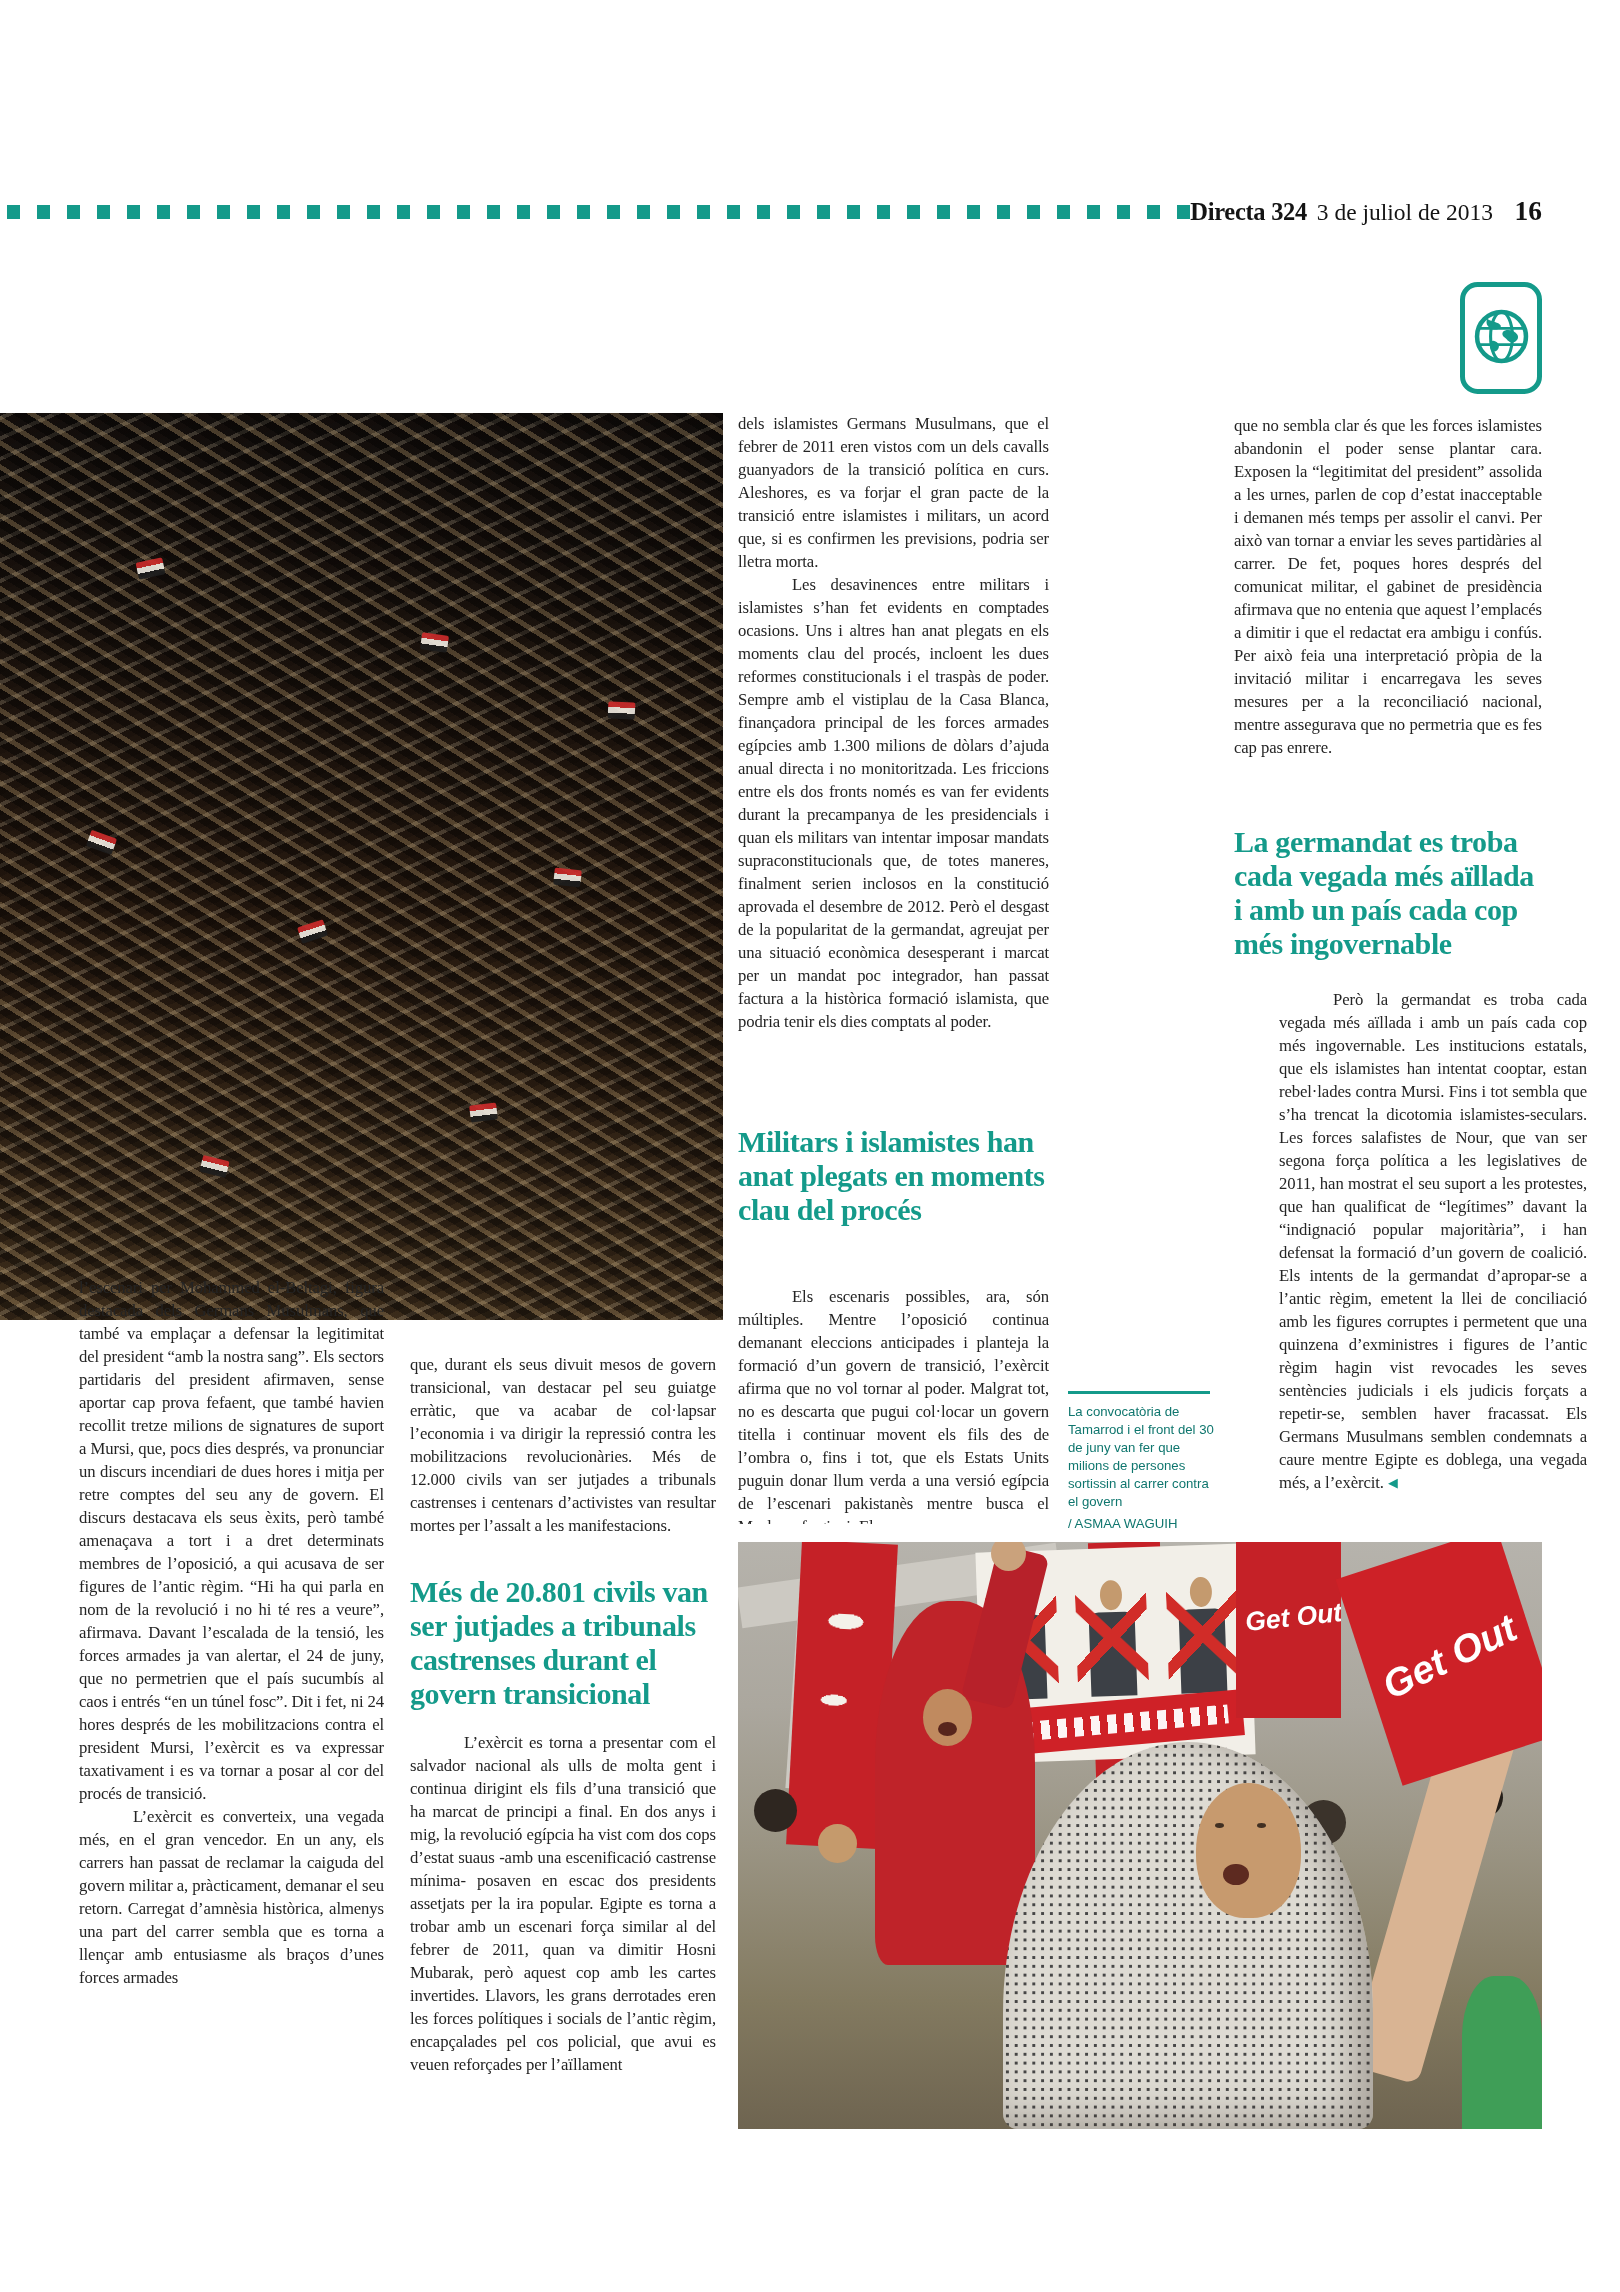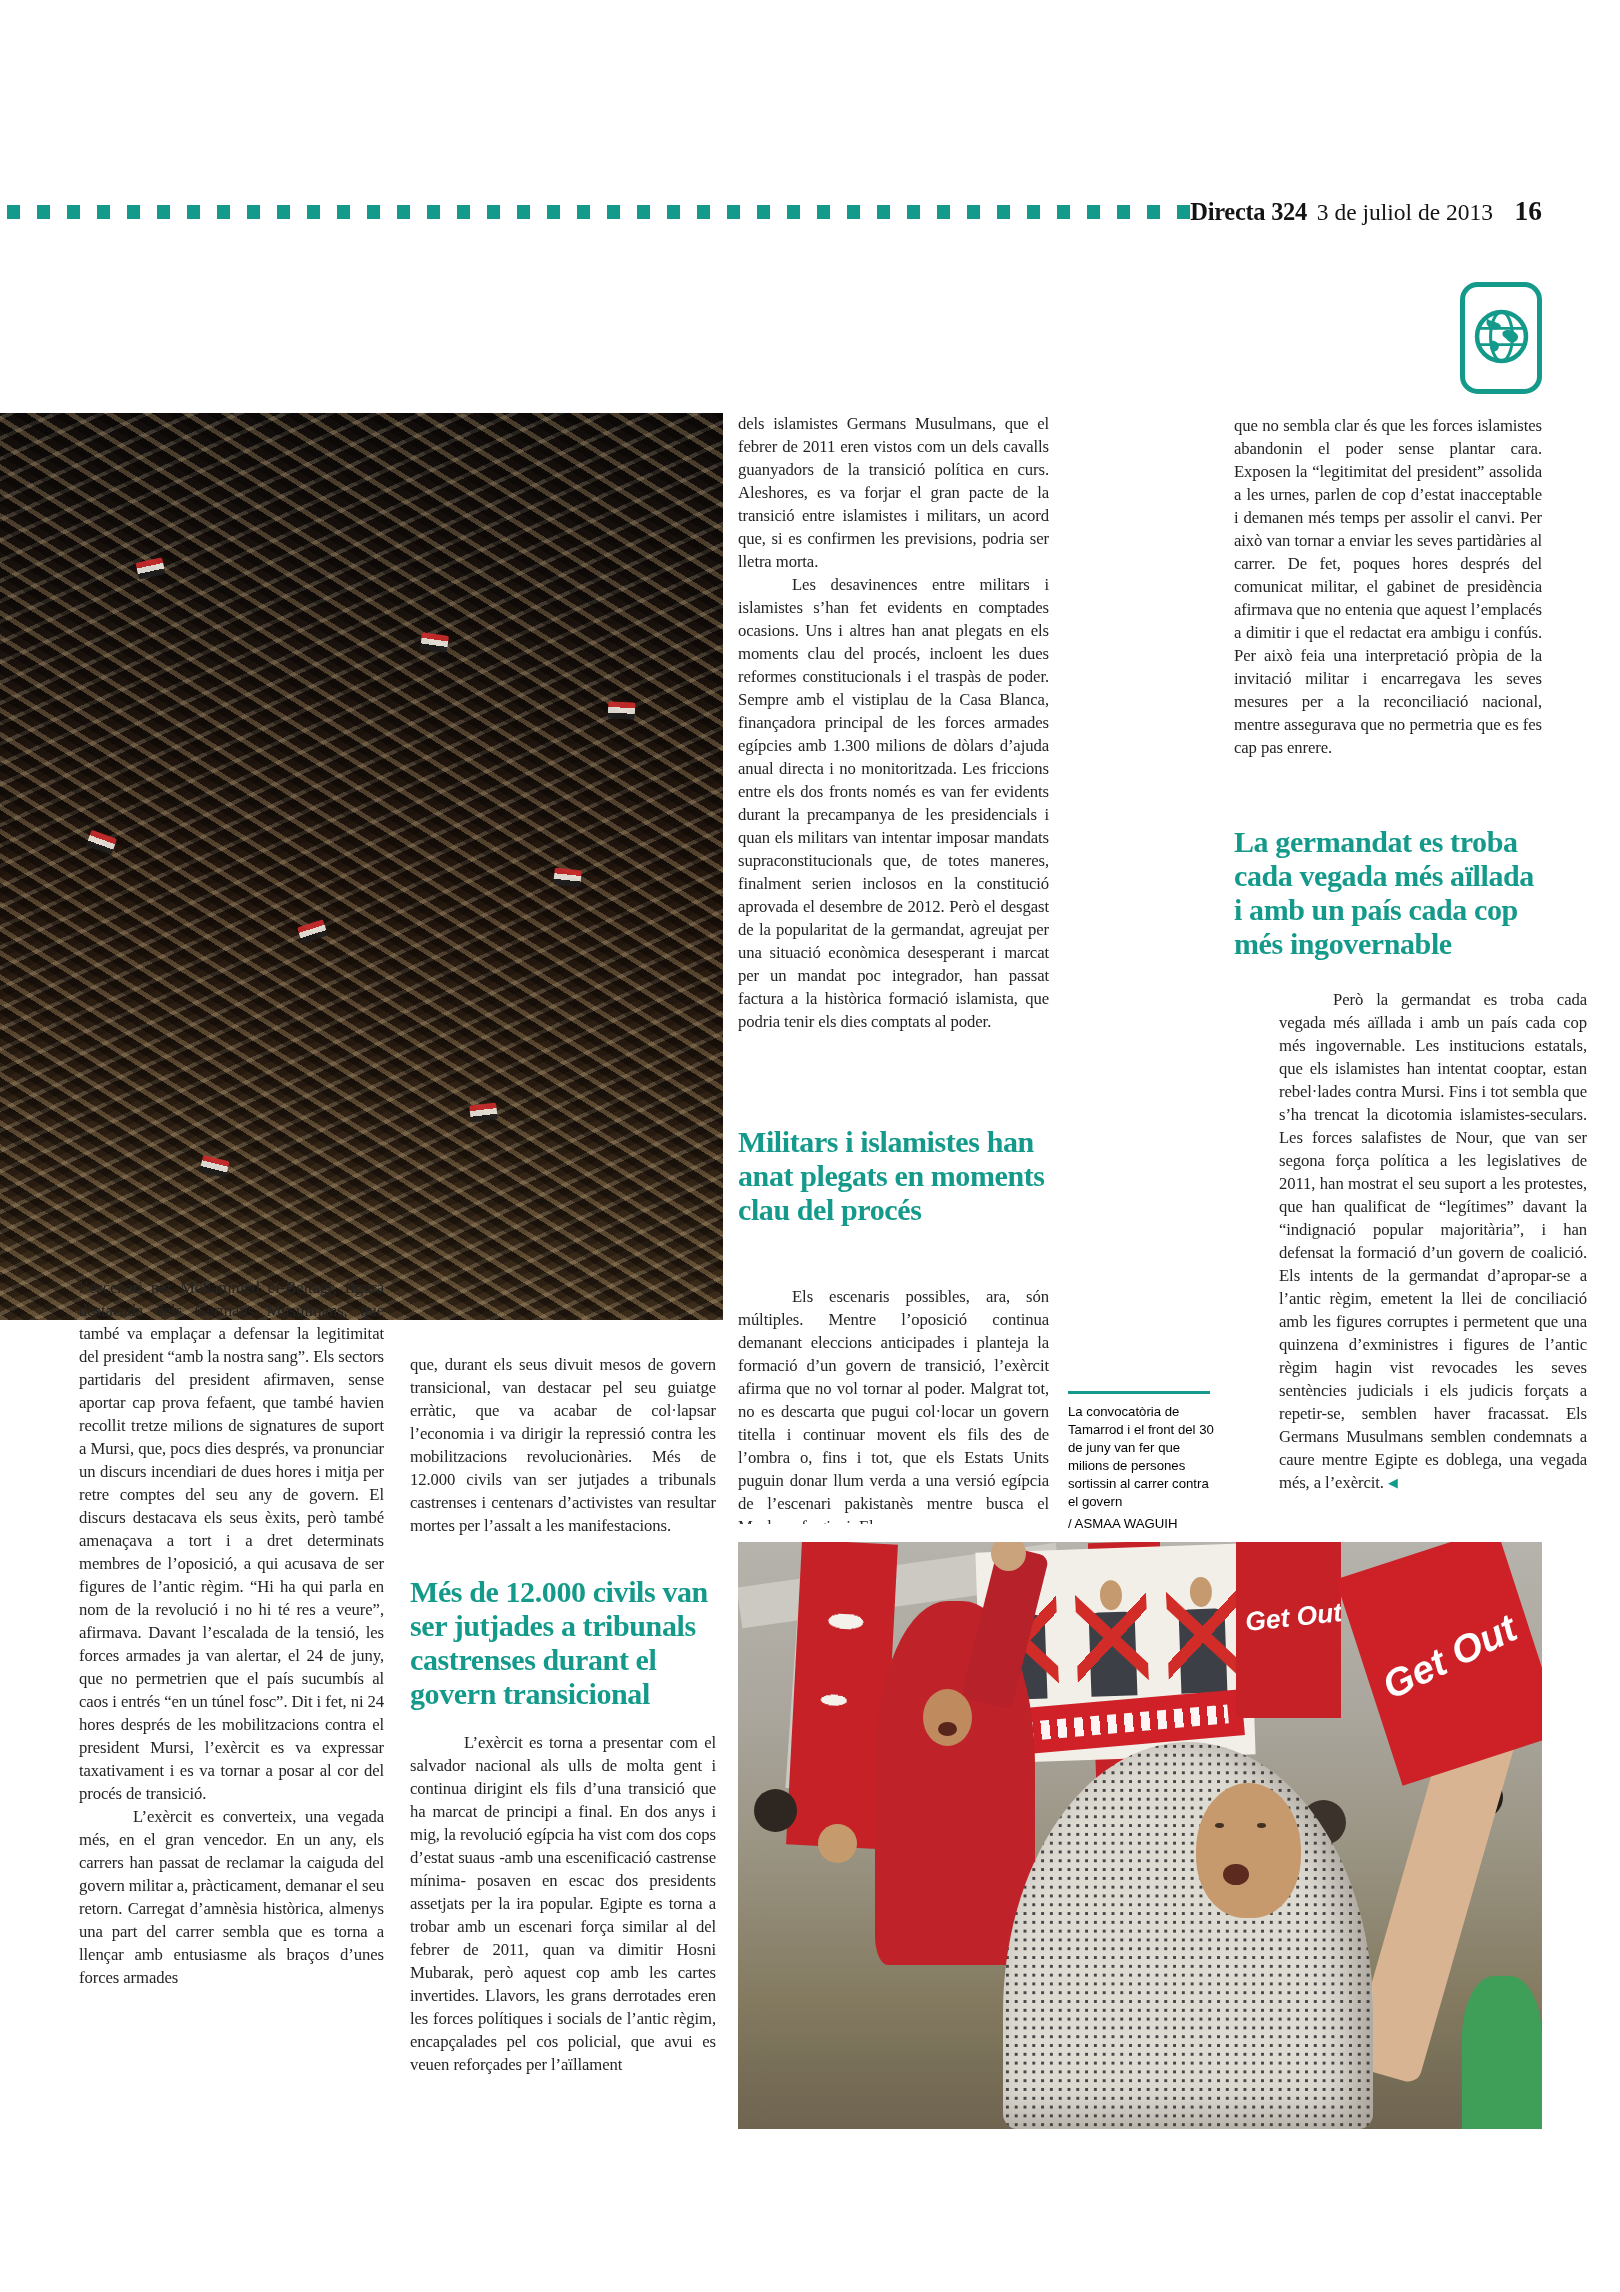--- a/index.html
+++ b/index.html
@@ -21,21 +21,21 @@
   #masthead .pagenum{font-weight:bold;font-size:27.4px;margin-left:21.6px;}
   
   #globe-box{left:1460px;top:282px;width:82px;height:112px;border:5.9px solid var(--accent);
      border-radius:17.6px;background:#fff;display:flex;align-items:center;justify-content:center;box-sizing:border-box;}
   
   .subhead{font-weight:bold;font-size:30px;line-height:34px;color:var(--accent);
            letter-spacing:-0.4px;text-align:left;}
   
   #caption-rule{left:1068px;top:1391px;width:142px;height:2.9px;background:var(--accent);}
   #caption{left:1068px;top:1403px;width:152px;font-family:"Liberation Sans",sans-serif;
-           font-size:13.2px;line-height:18px;color:#000000;text-align:left;}
+           font-size:13.2px;line-height:18px;color:#0f766e;text-align:left;}
   #caption .credit{margin-top:4px;}
   
   .endmark{color:var(--accent);font-size:12.7px;vertical-align:1px;}
   
   #top-photo{left:0;top:413px;width:723px;height:907px;background-color:#191410;
     background-image:
       repeating-linear-gradient(32deg,rgba(199,168,118,.30) 0 4.9px,transparent 4.9px 12.7px,rgba(0,0,0,.38) 12.7px 20.6px),
       repeating-linear-gradient(-24deg,rgba(226,209,176,.20) 0 3.9px,transparent 3.9px 10.8px,rgba(20,12,8,.34) 10.8px 18.6px),
       linear-gradient(to bottom,#120e0c,#26190f 55%,#3a2b1a);}
   .flag-speck{position:absolute;width:27.4px;height:16.7px;border-radius:2px;opacity:.9;
@@ -115,21 +115,21 @@
   </div>
 
   <div class="abs clip bodytext" style="left:79px;top:1276px;width:305px;height:755px;">
     <p>l’escenari per Mohammed el-Beltagi, figura destacada dels Germans Musulmans, que també va emplaçar a defensar la legitimitat del president “amb la nostra sang”. Els sectors partidaris del president afirmaven, sense aportar cap prova fefaent, que també havien recollit tretze milions de signatures de suport a Mursi, que, pocs dies després, va pronunciar un discurs incendiari de dues hores i mitja per retre comptes del seu any de govern. El discurs destacava els seus èxits, però també amenaçava a tort i a dret determinats membres de l’oposició, a qui acusava de ser figures de l’antic règim. “Hi ha qui parla en nom de la revolució i no hi té res a veure”, afirmava. Davant l’escalada de la tensió, les forces armades ja van alertar, el 24 de juny, que no permetrien que el país sucumbís al caos i entrés “en un túnel fosc”. Dit i fet, ni 24 hores després de les mobilitzacions contra el president Mursi, l’exèrcit es va expressar taxativament i es va tornar a posar al cor del procés de transició.</p>
     <p class="indent">L’exèrcit es converteix, una vegada més, en el gran vencedor. En un any, els carrers han passat de reclamar la caiguda del govern militar a, pràcticament, demanar el seu retorn. Carregat d’amnèsia històrica, almenys una part del carrer sembla que es torna a llençar amb entusiasme als braços d’unes forces armades</p>
   </div>
 
   <div class="abs clip bodytext" style="left:410px;top:1353px;width:306px;height:194px;">
     <p>que, durant els seus divuit mesos de govern transicional, van destacar pel seu guiatge erràtic, que va acabar de col·lapsar l’economia i va dirigir la repressió contra les mobilitzacions revolucionàries. Més de 12.000 civils van ser jutjades a tribunals castrenses i centenars d’activistes van resultar mortes per l’assalt a les manifestacions.</p>
   </div>
-  <h2 class="abs subhead" style="left:410px;top:1575px;width:306px;margin:0;">Més de 12.000 civils van ser jutjades a tribunals castrenses durant el govern transicional</h2>
+  <h2 class="abs subhead" style="left:410px;top:1575px;width:306px;margin:0;">Més de 20.801 civils van ser jutjades a tribunals castrenses durant el govern transicional</h2>
   <div class="abs clip bodytext" style="left:410px;top:1731px;width:306px;height:376px;">
     <p class="indent">L’exèrcit es torna a presentar com el salvador nacional als ulls de molta gent i continua dirigint els fils d’una transició que ha marcat de principi a final. En dos anys i mig, la revolució egípcia ha vist com dos cops d’estat suaus -amb una escenificació castrense mínima- posaven en escac dos presidents assetjats per la ira popular. Egipte es torna a trobar amb un escenari força similar al del febrer de 2011, quan va dimitir Hosni Mubarak, però aquest cop amb les cartes invertides. Llavors, les grans derrotades eren les forces polítiques i socials de l’antic règim, encapçalades pel cos policial, que avui es veuen reforçades per l’aïllament</p>
   </div>
 
   <div class="abs clip bodytext" style="left:738px;top:412px;width:311px;height:686px;">
     <p>dels islamistes Germans Musulmans, que el febrer de 2011 eren vistos com un dels cavalls guanyadors de la transició política en curs. Aleshores, es va forjar el gran pacte de la transició entre islamistes i militars, un acord que, si es confirmen les previsions, podria ser lletra morta.</p>
     <p class="indent">Les desavinences entre militars i islamistes s’han fet evidents en comptades ocasions. Uns i altres han anat plegats en els moments clau del procés, incloent les dues reformes constitucionals i el traspàs de poder. Sempre amb el vistiplau de la Casa Blanca, finançadora principal de les forces armades egípcies amb 1.300 milions de dòlars d’ajuda anual directa i no monitoritzada. Les friccions entre els dos fronts només es van fer evidents durant la precampanya de les presidencials i quan els militars van intentar imposar mandats supraconstitucionals que, de totes maneres, finalment serien inclosos en la constitució aprovada el desembre de 2012. Però el desgast de la popularitat de la germandat, agreujat per una situació econòmica desesperant i marcat per un mandat poc integrador, han passat factura a la històrica formació islamista, que podria tenir els dies comptats al poder.</p>
   </div>
   <h2 class="abs subhead" style="left:738px;top:1125px;width:311px;margin:0;">Militars i islamistes han anat plegats en moments clau del procés</h2>
   <div class="abs clip bodytext" style="left:738px;top:1285px;width:311px;height:239px;">

